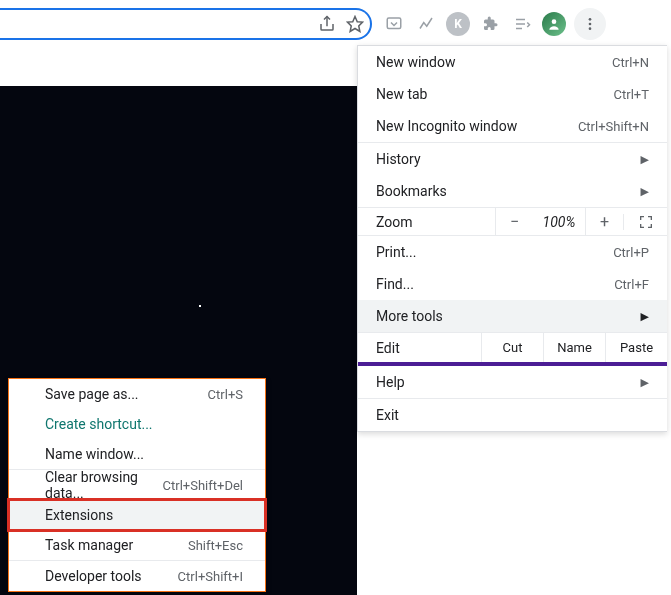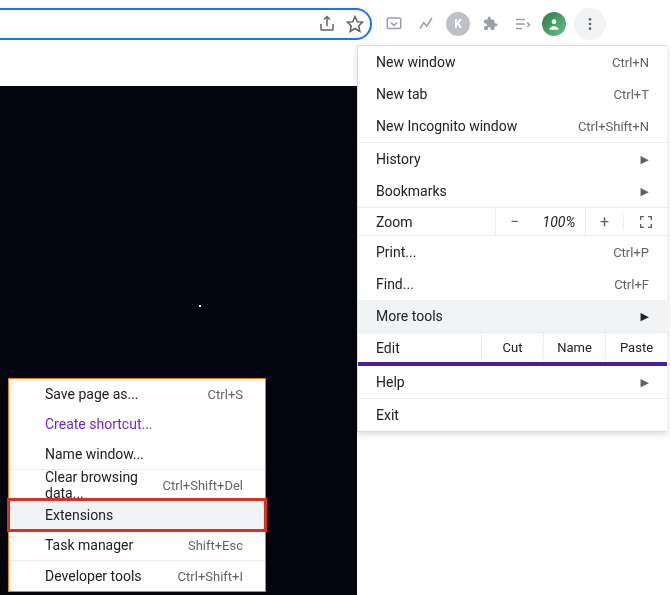--- a/index.html
+++ b/index.html
@@ -36,21 +36,21 @@
   .zoom-row .zbtn { width: 38px; height: 100%; border-left: 1px solid #e8eaed; display:flex; align-items:center; justify-content:center; color:#5f6368; font-size: 16px;}
   .zoom-row .zval { width: 52px; text-align:center;font-style:italic; }
   .zoom-row .zfs { width: 44px; border-left:1px solid #e8eaed; display:flex; align-items:center; justify-content:center; }
 
   .edit-row { display:flex; align-items:center; height:34px; border-top:1px solid #e8eaed; border-bottom:4px solid #4c1d95; }
   .edit-row .elabel { padding:0 18px; flex:1; }
   .edit-row .ebtn { width: 62px; height:100%; border-left:1px solid #e8eaed; display:flex; align-items:center; justify-content:center; font-size:13px; }
 
   .sub-menu { position: absolute; top: 358px; left: 8px; width: 258px; background:#fff; border:1px solid #f97316; box-shadow:0 2px 6px rgba(0,0,0,.2); font-size:14px; color:#202124;margin-top:20px; }
   .sm-row { display:flex; align-items:center; justify-content:space-between; height:30px; padding: 0 22px 0 36px; cursor:default; }
-  .sm-row.disabled { color:#6d28d9; }
+  .sm-row.disabled { color:#0f766e; }
   .sm-row .sc { color:#5f6368; font-size:13px; }
   .sm-row.hl { background:#f1f3f4; outline: 3px solid #d93025; outline-offset:-1px; }
 
   svg { display:block; }
 </style>
 </head>
 <body>
 
 <div class="addr-bar">
   <span class="ico">

